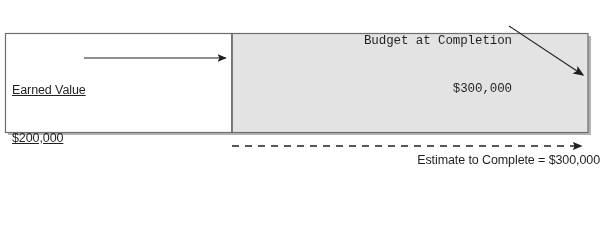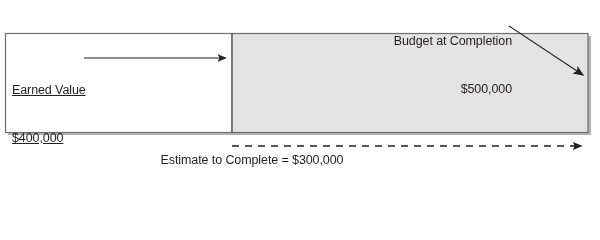--- a/index.html
+++ b/index.html
@@ -51,27 +51,28 @@
     text-decoration: underline;
   }
 
   #bac-label-block {
     right: 88px;
     top: 1px;
     text-align: right;
   }
   #bac-label-block .line {
     display: block;
+    font-family: Liberation Mono, monospace;
   }
 
   #etc-caption {
     left: 0;
     top: 152px;
-    width: 484px;
-    text-align: center;
+    width: 600px;
+    text-align: right;
     
     padding-left: 20px;
     box-sizing: border-box;
   }
 </style>
 </head>
 <body>
 
 <div id="diagram-canvas">
 
@@ -99,25 +100,25 @@
 
     <line x1="84" y1="58" x2="226" y2="58" stroke="#231f20" stroke-width="1.1" marker-end="url(#solid-head)"></line>
 
     <line x1="509" y1="26" x2="583" y2="75" stroke="#231f20" stroke-width="1.1" marker-end="url(#leader-head)"></line>
 
     <line x1="232" y1="146" x2="582" y2="146" stroke="#231f20" stroke-width="1.6" stroke-dasharray="7 6" marker-end="url(#dash-head)"></line>
   </svg>
 
   <div class="txt" id="earned-value-block">
     <span class="line">Earned Value</span>
-    <span class="line">$400,000</span>
+    <span class="line">$200,000</span>
     <span class="line">The percent of</span>
     <span class="line">project completion</span>
   </div>
 
   <div class="txt" id="bac-label-block">
     <span class="line">Budget at Completion</span>
-    <span class="line">$500,000</span>
+    <span class="line">$300,000</span>
   </div>
 
   <div class="txt" id="etc-caption">Estimate to Complete = $300,000</div>
 
 </div>
 
 </body></html>

